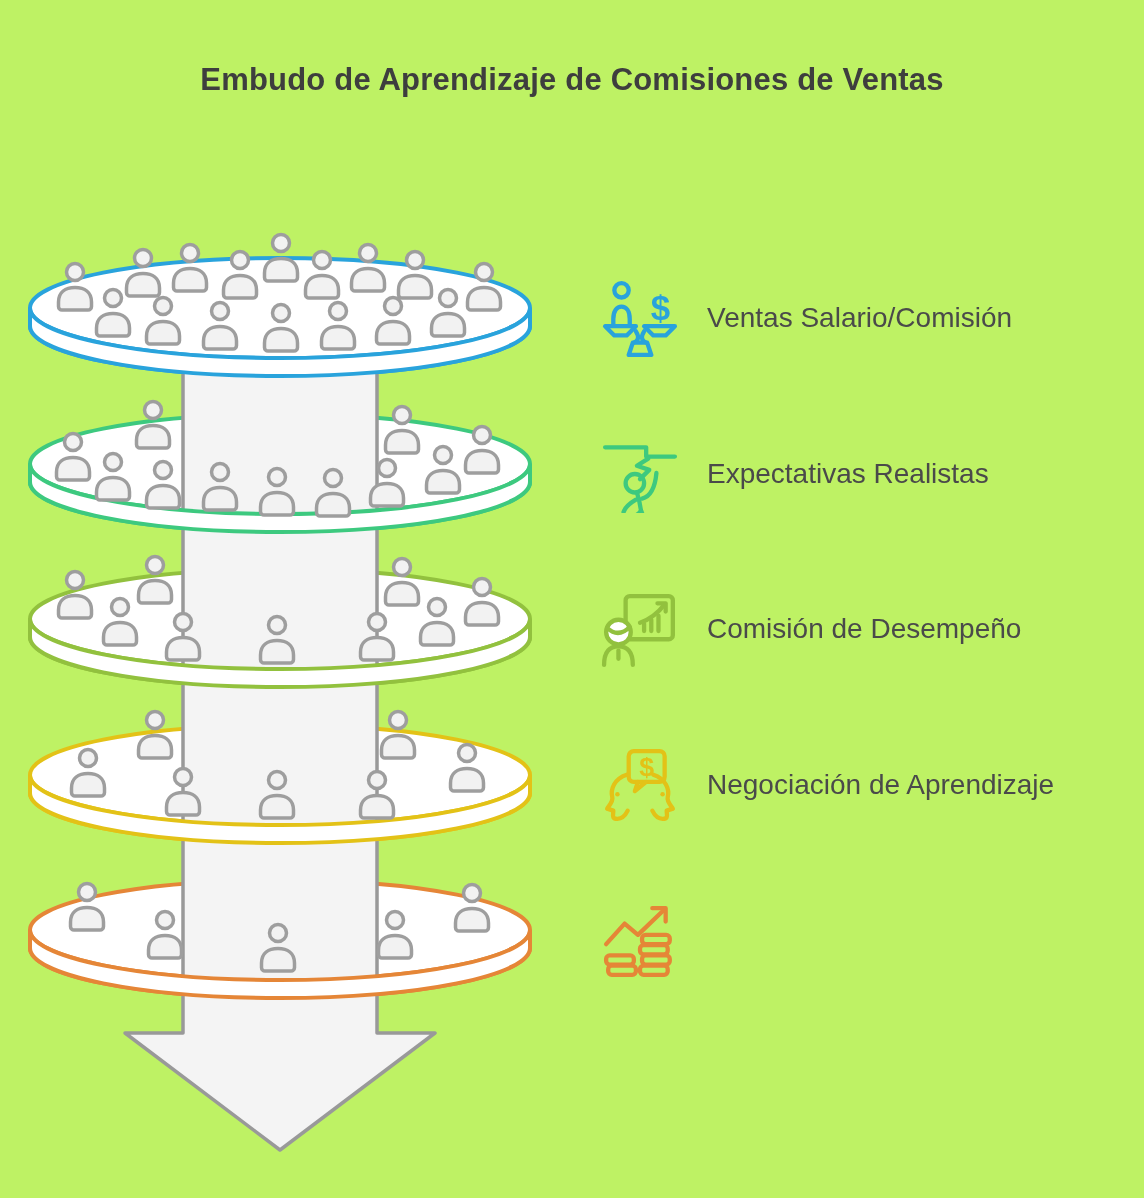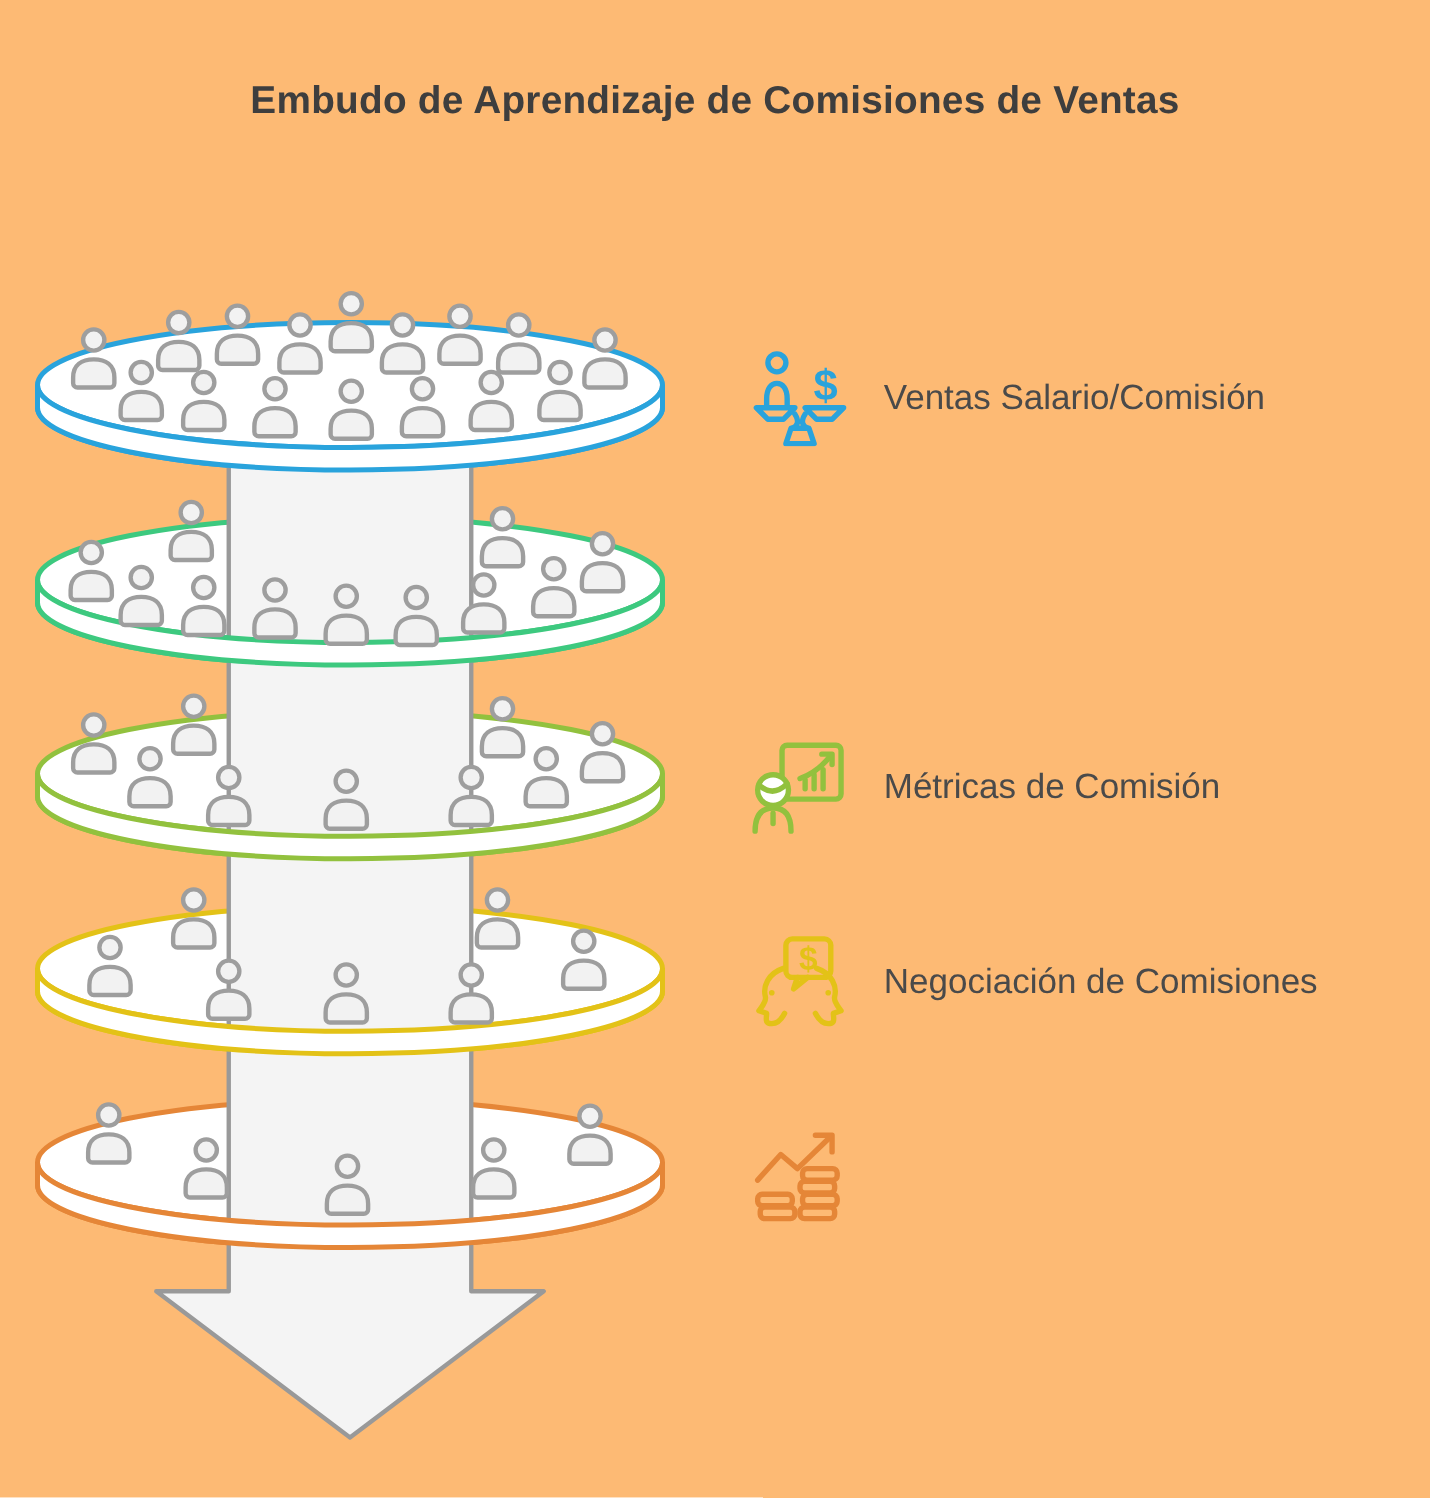--- a/index.html
+++ b/index.html
@@ -1,17 +1,17 @@
 <!DOCTYPE html>
 <html><head>
 <meta charset="utf-8">
 <style>
   html,body{margin:0;padding:0;background:#fff;}
   .page{
-    position:relative;width:1144px;height:1198px;background:#fdba74;overflow:hidden;
+    position:relative;width:1144px;height:1198px;background:#bef264;overflow:hidden;
     font-family:"Liberation Sans",sans-serif;
   }
   .title{
     position:absolute;top:62px;left:0;width:100%;text-align:center;
     font-size:31px;font-weight:700;color:#3e3e3e;margin:0;letter-spacing:.2px;
   }
   .funnel-svg{position:absolute;top:0;left:0;}
   .stage-rows{position:absolute;top:0;left:0;width:100%;height:100%;pointer-events:none;}
   .stage-row{
     position:absolute;left:600px;height:84px;display:flex;align-items:center;gap:27px;
@@ -142,56 +142,71 @@
           <path d="M42 46 h30 l-9 9 h-12 z"></path>
           <path d="M34 51 q5 8 -2 11"></path>
           <path d="M42 51 q-5 8 2 11"></path>
           <path d="M27 74 l4 -12 h14 l4 12 z"></path>
           <text x="58" y="40" font-size="34" font-weight="bold" fill="#29A3DC" stroke="none" text-anchor="middle" font-family="Liberation Sans, sans-serif">$</text>
         </svg>
       </span>
       <span class="stage-label">Ventas Salario/Comisión</span>
     </div>
 
+    <div class="stage-row r2">
+      <span class="icon-box">
+        <svg viewBox="0 0 76 76" fill="none" stroke="#3DC97F" stroke-width="4.2" stroke-linecap="round" stroke-linejoin="round">
+          <path d="M4 12 h40 v9 h28"></path>
+          <path d="M46 23 l-11 7 l12 4 l-9 9"></path>
+          <circle cx="33" cy="47" r="9"></circle>
+          <path d="M35 56 q3 10 4 18"></path>
+          <path d="M40 62 q12 -3 14 -25"></path>
+          <path d="M34 63 q-10 6 -12 12"></path>
+          <path d="M39 74 q-8 8 -14 10"></path>
+          <path d="M39 74 q4 8 4 12"></path>
+        </svg>
+      </span>
+      <span class="stage-label">Expectativas Realistas</span>
+    </div>
 
     <div class="stage-row r3">
       <span class="icon-box">
         <svg viewBox="0 0 76 76" fill="none" stroke="#92C13E" stroke-width="4.2" stroke-linecap="round" stroke-linejoin="round">
           <rect x="24" y="6" width="46" height="42" rx="4"></rect>
           <path d="M42 40 v-7"></path>
           <path d="M49 40 v-11"></path>
           <path d="M56 40 v-15"></path>
           <path d="M38 32 q14 -5 24 -18"></path>
           <path d="M55 13 h8 v8"></path>
           <circle cx="17" cy="41" r="12" fill="#fff"></circle>
           <path d="M6 37 q11 10 22 -1"></path>
           <path d="M3 73 q0 -18 14 -18 q14 0 14 18"></path>
           <path d="M17 59 v8"></path>
         </svg>
       </span>
-      <span class="stage-label">Métricas de Comisión</span>
+      <span class="stage-label">Comisión de Desempeño</span>
     </div>
 
     <div class="stage-row r4">
       <span class="icon-box">
         <svg viewBox="0 0 76 76" fill="none" stroke="#E3C217" stroke-width="4.2" stroke-linecap="round" stroke-linejoin="round">
           <rect x="27" y="5" width="35" height="30" rx="5"></rect>
           <path d="M36 35 l-3 9 l11 -9"></path>
           <text x="44.5" y="29" font-size="26" font-weight="bold" fill="#E3C217" stroke="none" text-anchor="middle" font-family="Liberation Sans, sans-serif">$</text>
           <g>
             <path d="M25 28 C13 32 9 42 11 50 C12 54 8 58 6 61 L12 63 C12 67 10 71 16 71 C21 71 24 67 26 63"></path>
             <circle cx="16" cy="47" r="2.2" fill="#E3C217" stroke="none"></circle>
           </g>
           <g transform="translate(76,0) scale(-1,1)">
             <path d="M25 28 C13 32 9 42 11 50 C12 54 8 58 6 61 L12 63 C12 67 10 71 16 71 C21 71 24 67 26 63"></path>
             <circle cx="16" cy="47" r="2.2" fill="#E3C217" stroke="none"></circle>
           </g>
         </svg>
       </span>
-      <span class="stage-label">Negociación de Comisiones</span>
+      <span class="stage-label">Negociación de Aprendizaje</span>
     </div>
 
     <div class="stage-row r5">
       <span class="icon-box">
         <svg viewBox="0 0 76 76" fill="none" stroke="#E58637" stroke-width="4.2" stroke-linecap="round" stroke-linejoin="round">
           <path d="M5 42 L23 22 L36 33 L62 8"></path>
           <path d="M50 7 h13 v13"></path>
           <rect x="5" y="53" width="27" height="9" rx="3.5"></rect>
           <rect x="7" y="63" width="27" height="9" rx="3.5"></rect>
           <rect x="40" y="33" width="27" height="9" rx="3.5"></rect>

